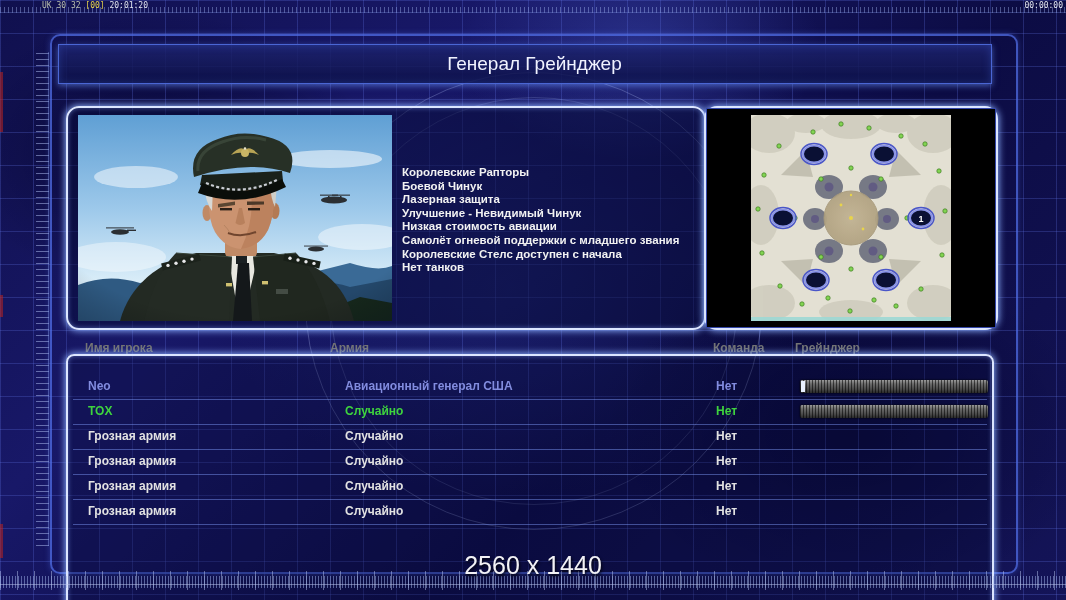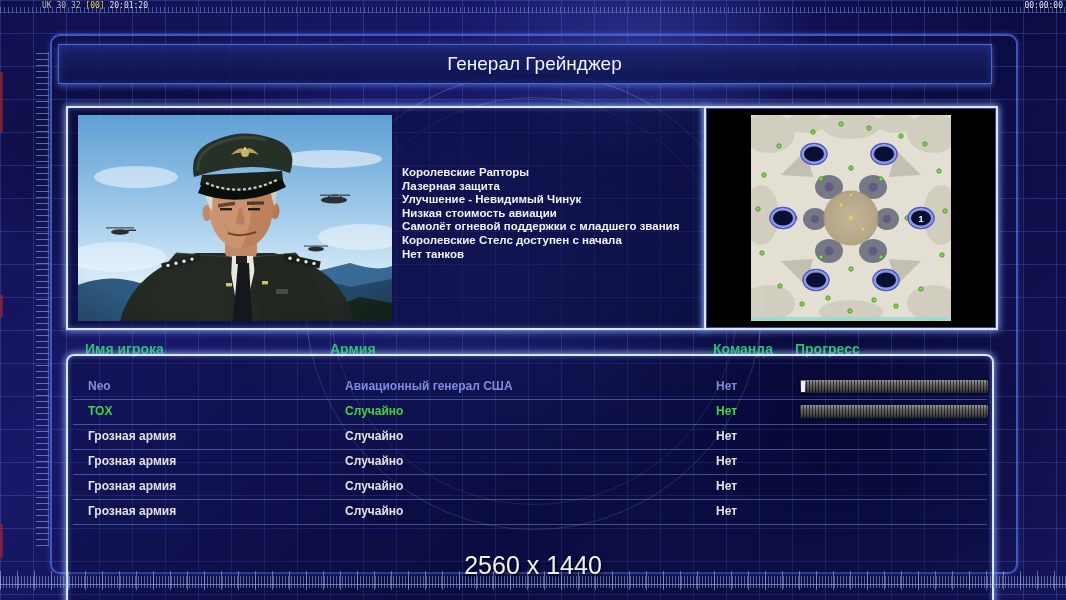--- a/index.html
+++ b/index.html
@@ -51,34 +51,34 @@
     box-shadow:0 0 6px rgba(80,110,230,0.4);
   }
   .title-panel{
     left:58px;top:44px;width:932px;height:38px;
     border:1px solid #4a66d4;
     background:linear-gradient(180deg, rgba(30,36,112,0.85), rgba(12,16,70,0.85));
     box-shadow:0 2px 6px rgba(110,150,255,0.55), inset 0 0 8px rgba(60,90,200,0.4);
   }
   .title-panel span{display:block;padding-left:19px;line-height:37px;font-size:19px;color:#f0f2ff;text-align:center;}
   .glow{
-    border:2px solid #dce6ff;border-radius:0;
+    border:2px solid #dce6ff;border-radius:13px;
     box-shadow:0 0 7px 1px rgba(140,175,255,0.95), inset 0 0 5px rgba(140,175,255,0.5);
   }
   .info-panel{left:66px;top:106px;width:636px;height:220px;background:rgba(10,12,58,0.55);}
   .portrait{position:absolute;left:10px;top:7px;width:314px;height:206px;overflow:hidden;background:#274a6b;}
   .abilities{
     position:absolute;left:334px;top:58px;margin:0;padding:0;list-style:none;
     font-size:11.5px;font-weight:bold;line-height:13.6px;color:#f2f2f2;
   }
   .map-panel{left:704px;top:106px;width:290px;height:220px;background:#000;}
   .map-letterbox{position:absolute;inset:1px;background:#000;outline:1px solid #3346a8;display:flex;align-items:center;justify-content:center;}
   .map-letterbox svg{display:block;}
   
-  .th{top:341px;color:#22c55e;font-size:14px;font-weight:bold;}
+  .th{top:341px;color:#737373;font-size:12px;font-weight:bold;}
   .th1{left:85px;} .th2{left:330px;} .th3{left:713px;} .th4{left:795px;}
   .table-panel{
     left:66px;top:354px;width:928px;height:262px;
     background:rgba(10,12,58,0.35);border-radius:8px;padding-top:19px;box-sizing:border-box;
   }
   .row{position:relative;height:24px;margin:0 5px;border-bottom:1px solid rgba(130,160,255,0.45);
        font-size:12px;font-weight:bold;line-height:23px;}
   .row span{position:absolute;white-space:nowrap;}
   .c-name{left:15px;} .c-army{left:272px;} .c-team{left:643px;}
   .c-bar{
@@ -214,20 +214,21 @@
           </g>
           <rect x="148" y="168" width="6" height="3.4" fill="#cfc070"></rect>
           <rect x="184" y="166" width="6" height="3.4" fill="#cfc070"></rect>
           <rect x="198" y="174" width="12" height="5" fill="#444c44"></rect>
         </g>
         <rect width="314" height="206" fill="url(#vig)"></rect>
       </svg>
     </div>
     <ul class="abilities">
       <li>Королевские Рапторы</li>
+      <li>Боевой Чинук</li>
       <li>Лазерная защита</li>
       <li>Улучшение - Невидимый Чинук</li>
       <li>Низкая стоимость авиации</li>
       <li>Самолёт огневой поддержки с младшего звания</li>
       <li>Королевские Стелс доступен с начала</li>
       <li>Нет танков</li>
     </ul>
   </div>
 
   <div class="map-panel glow abs">
@@ -328,21 +329,21 @@
           <text x="170" y="107" text-anchor="middle" font-size="9" font-family="Liberation Sans, sans-serif" fill="#ffffff" font-weight="bold">1</text>
         </g>
         <rect x="0" y="202" width="200" height="4" fill="#9cd8d4" opacity="0.9"></rect>
       </svg>
     </div>
   </div>
 
   <span class="th th1 abs">Имя игрока</span>
   <span class="th th2 abs">Армия</span>
   <span class="th th3 abs">Команда</span>
-  <span class="th th4 abs">Прогресс</span>
+  <span class="th th4 abs">Грейнджер</span>
 
   <div class="table-panel glow abs">
     <div class="row p1">
       <span class="c-name">Neo</span>
       <span class="c-army">Авиационный генерал США</span>
       <span class="c-team">Нет</span>
       <span class="c-bar">
           <span class="bar-start"></span>
         </span>
     </div>

